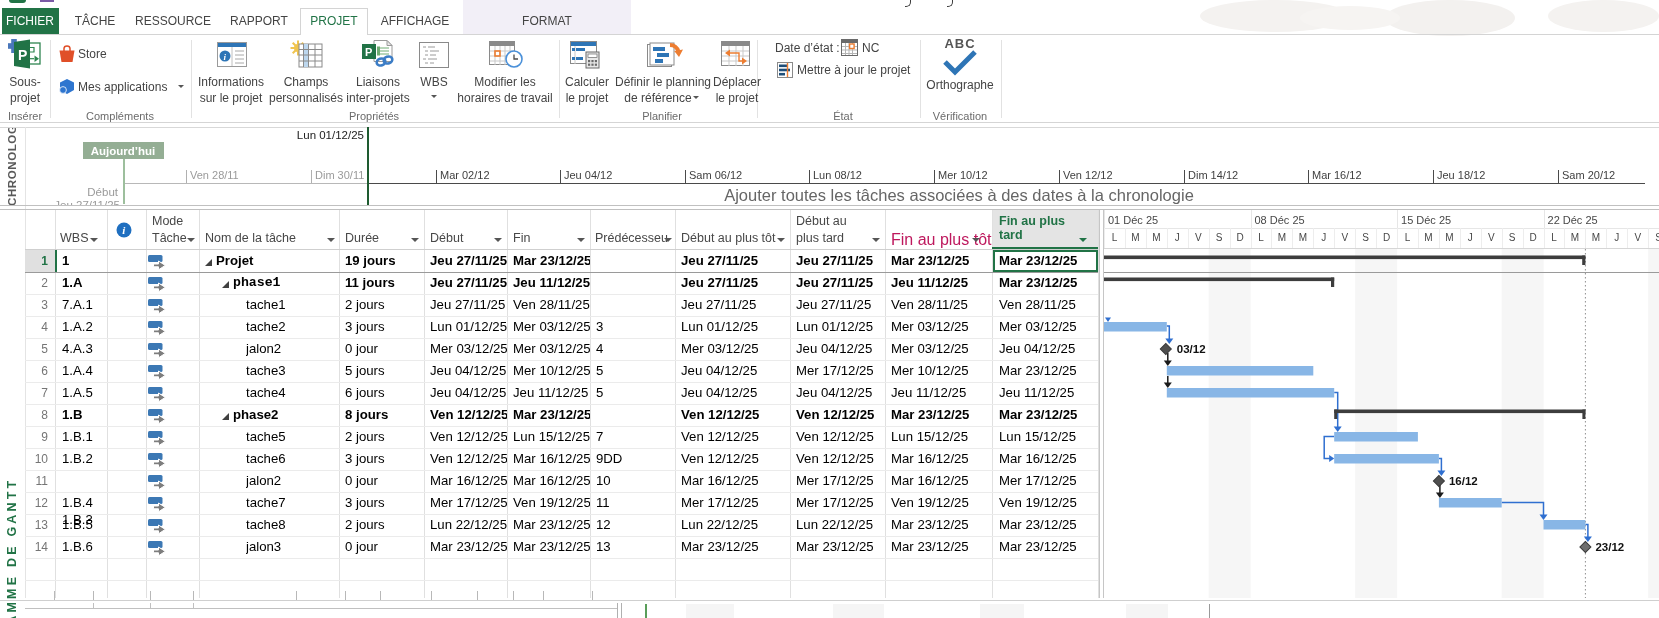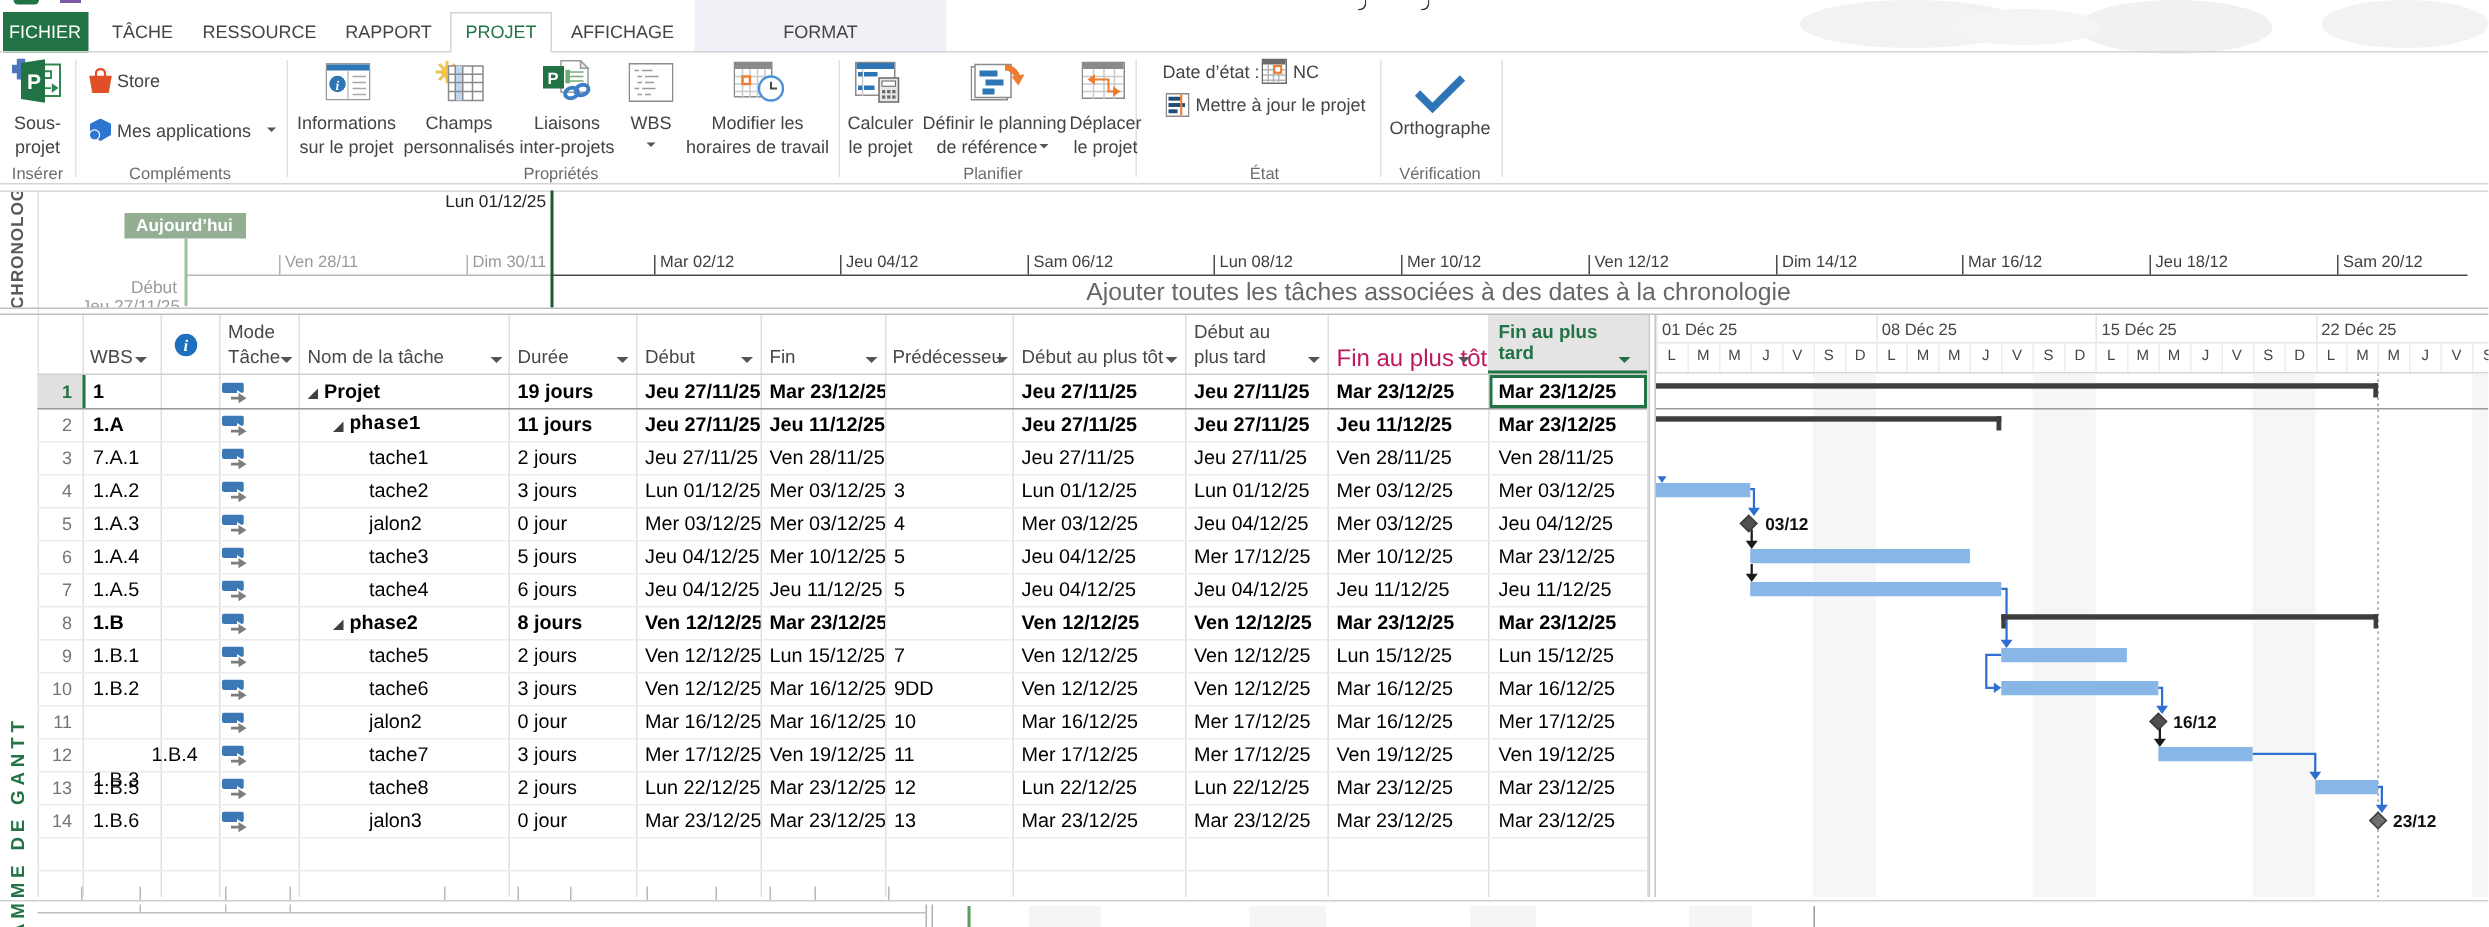--- a/index.html
+++ b/index.html
@@ -223,20 +223,21 @@
       <rect x="0.5" y="0.5" width="15" height="15" fill="#fff" stroke="#8a8a8a"></rect>
       <g fill="#1F4E79">
         <rect x="2" y="2.5" width="8" height="2.6"></rect>
         <rect x="2" y="6.7" width="11" height="2.6"></rect>
         <rect x="2" y="10.9" width="6" height="2.6"></rect>
       </g>
       <line x1="10.5" y1="1" x2="10.5" y2="15" stroke="#ED7D31" stroke-width="1.4"></line>
     </svg>
 <div class="a" style="left:797px;top:63px;font-size:12px;color:#444;font-weight:normal;white-space:nowrap;">Mettre à jour le projet</div>
 <div class="a" style="left:643px;top:110px;width:400px;text-align:center;font-size:11px;color:#6b6b6b;font-weight:normal;white-space:nowrap;">État</div>
+<div class="a" style="left:760px;top:36px;width:400px;text-align:center;font-size:13px;color:#555;font-weight:bold;white-space:nowrap;letter-spacing:1px;">ABC</div>
 <svg class="a" style="left:941px;top:50px" width="38" height="26" viewBox="0 0 38 26">
       <path d="M4 12 L14 22 L34 2" fill="none" stroke="#2E75B6" stroke-width="5"></path>
     </svg>
 <div class="a" style="left:760px;top:78px;width:400px;text-align:center;font-size:12px;color:#444;font-weight:normal;white-space:nowrap;">Orthographe</div>
 <div class="a" style="left:760px;top:110px;width:400px;text-align:center;font-size:11px;color:#6b6b6b;font-weight:normal;white-space:nowrap;">Vérification</div>
 <div class="a" style="left:0px;top:127px;width:1659px;height:1px;background:#d8d8d8;"></div>
 <div class="a" style="left:0;top:128px;width:25px;height:77px;overflow:hidden;">
       <div style="position:absolute;left:-43px;top:17px;width:110px;transform:rotate(-90deg);transform-origin:center;font-size:11.5px;font-weight:bold;color:#595959;letter-spacing:0.6px;white-space:nowrap;">CHRONOLOGIE</div>
     </div>
 <div class="a" style="left:25px;top:127px;width:1px;height:471px;background:#e4e4e4;"></div>
@@ -403,21 +404,21 @@
 <div class="a" style="left:246px;top:316px;width:92px;height:22px;line-height:22px;overflow:hidden;font-size:13.2px;color:#000;font-weight:normal;white-space:nowrap;padding-left:0px;">tache2</div>
 <div class="a" style="left:339px;top:316px;width:79px;height:22px;line-height:22px;overflow:hidden;font-size:13.2px;color:#000;font-weight:normal;white-space:nowrap;padding-left:6px;">3 jours</div>
 <div class="a" style="left:424px;top:316px;width:77px;height:22px;line-height:22px;overflow:hidden;font-size:13.2px;color:#000;font-weight:normal;white-space:nowrap;padding-left:6px;">Lun 01/12/25</div>
 <div class="a" style="left:507px;top:316px;width:77px;height:22px;line-height:22px;overflow:hidden;font-size:13.2px;color:#000;font-weight:normal;white-space:nowrap;padding-left:6px;">Mer 03/12/25</div>
 <div class="a" style="left:590px;top:316px;width:79px;height:22px;line-height:22px;overflow:hidden;font-size:13.2px;color:#000;font-weight:normal;white-space:nowrap;padding-left:6px;">3</div>
 <div class="a" style="left:675px;top:316px;width:109px;height:22px;line-height:22px;overflow:hidden;font-size:13.2px;color:#000;font-weight:normal;white-space:nowrap;padding-left:6px;">Lun 01/12/25</div>
 <div class="a" style="left:790px;top:316px;width:89px;height:22px;line-height:22px;overflow:hidden;font-size:13.2px;color:#000;font-weight:normal;white-space:nowrap;padding-left:6px;">Lun 01/12/25</div>
 <div class="a" style="left:885px;top:316px;width:101px;height:22px;line-height:22px;overflow:hidden;font-size:13.2px;color:#000;font-weight:normal;white-space:nowrap;padding-left:6px;">Mer 03/12/25</div>
 <div class="a" style="left:993px;top:316px;width:99px;height:22px;line-height:22px;overflow:hidden;font-size:13.2px;color:#000;font-weight:normal;white-space:nowrap;padding-left:6px;">Mer 03/12/25</div>
 <div class="a" style="left:-252px;top:342px;width:300px;text-align:right;font-size:12px;color:#757575;font-weight:normal;white-space:nowrap;">5</div>
-<div class="a" style="left:56px;top:338px;width:44px;height:22px;line-height:22px;overflow:hidden;font-size:13.2px;color:#000;font-weight:normal;white-space:nowrap;padding-left:6px;">1.A.3</div>
+<div class="a" style="left:56px;top:338px;width:44px;height:22px;line-height:22px;overflow:hidden;font-size:13.2px;color:#000;font-weight:normal;white-space:nowrap;padding-left:6px;">4.A.3</div>
 <svg class="a" style="left:148px;top:343px" width="22" height="16" viewBox="0 0 22 16">
       <rect x="0" y="0" width="14.5" height="7" rx="1.5" fill="#3C78B4"></rect>
       <g stroke="#fff" stroke-width="1">
         <path d="M5.5 9 h5 v-3 l6.8 4.4 -6.8 4.4 v-3 h-5 z" fill="#7d7d7d"></path>
       </g>
     </svg>
 <div class="a" style="left:246px;top:338px;width:92px;height:22px;line-height:22px;overflow:hidden;font-size:13.2px;color:#000;font-weight:normal;white-space:nowrap;padding-left:0px;">jalon2</div>
 <div class="a" style="left:339px;top:338px;width:79px;height:22px;line-height:22px;overflow:hidden;font-size:13.2px;color:#000;font-weight:normal;white-space:nowrap;padding-left:6px;">0 jour</div>
 <div class="a" style="left:424px;top:338px;width:77px;height:22px;line-height:22px;overflow:hidden;font-size:13.2px;color:#000;font-weight:normal;white-space:nowrap;padding-left:6px;">Mer 03/12/25</div>
 <div class="a" style="left:507px;top:338px;width:77px;height:22px;line-height:22px;overflow:hidden;font-size:13.2px;color:#000;font-weight:normal;white-space:nowrap;padding-left:6px;">Mer 03/12/25</div>
@@ -523,21 +524,21 @@
 <div class="a" style="left:246px;top:470px;width:92px;height:22px;line-height:22px;overflow:hidden;font-size:13.2px;color:#000;font-weight:normal;white-space:nowrap;padding-left:0px;">jalon2</div>
 <div class="a" style="left:339px;top:470px;width:79px;height:22px;line-height:22px;overflow:hidden;font-size:13.2px;color:#000;font-weight:normal;white-space:nowrap;padding-left:6px;">0 jour</div>
 <div class="a" style="left:424px;top:470px;width:77px;height:22px;line-height:22px;overflow:hidden;font-size:13.2px;color:#000;font-weight:normal;white-space:nowrap;padding-left:6px;">Mar 16/12/25</div>
 <div class="a" style="left:507px;top:470px;width:77px;height:22px;line-height:22px;overflow:hidden;font-size:13.2px;color:#000;font-weight:normal;white-space:nowrap;padding-left:6px;">Mar 16/12/25</div>
 <div class="a" style="left:590px;top:470px;width:79px;height:22px;line-height:22px;overflow:hidden;font-size:13.2px;color:#000;font-weight:normal;white-space:nowrap;padding-left:6px;">10</div>
 <div class="a" style="left:675px;top:470px;width:109px;height:22px;line-height:22px;overflow:hidden;font-size:13.2px;color:#000;font-weight:normal;white-space:nowrap;padding-left:6px;">Mar 16/12/25</div>
 <div class="a" style="left:790px;top:470px;width:89px;height:22px;line-height:22px;overflow:hidden;font-size:13.2px;color:#000;font-weight:normal;white-space:nowrap;padding-left:6px;">Mer 17/12/25</div>
 <div class="a" style="left:885px;top:470px;width:101px;height:22px;line-height:22px;overflow:hidden;font-size:13.2px;color:#000;font-weight:normal;white-space:nowrap;padding-left:6px;">Mar 16/12/25</div>
 <div class="a" style="left:993px;top:470px;width:99px;height:22px;line-height:22px;overflow:hidden;font-size:13.2px;color:#000;font-weight:normal;white-space:nowrap;padding-left:6px;">Mer 17/12/25</div>
 <div class="a" style="left:-252px;top:496px;width:300px;text-align:right;font-size:12px;color:#757575;font-weight:normal;white-space:nowrap;">12</div>
-<div class="a" style="left:56px;top:492px;width:44px;height:22px;line-height:22px;overflow:hidden;font-size:13.2px;color:#000;font-weight:normal;white-space:nowrap;padding-left:6px;margin-left:39px;">1.B.4</div>
+<div class="a" style="left:56px;top:492px;width:44px;height:22px;line-height:22px;overflow:hidden;font-size:13.2px;color:#000;font-weight:normal;white-space:nowrap;padding-left:6px;">1.B.4</div>
 <svg class="a" style="left:148px;top:497px" width="22" height="16" viewBox="0 0 22 16">
       <rect x="0" y="0" width="14.5" height="7" rx="1.5" fill="#3C78B4"></rect>
       <g stroke="#fff" stroke-width="1">
         <path d="M5.5 9 h5 v-3 l6.8 4.4 -6.8 4.4 v-3 h-5 z" fill="#7d7d7d"></path>
       </g>
     </svg>
 <div class="a" style="left:246px;top:492px;width:92px;height:22px;line-height:22px;overflow:hidden;font-size:13.2px;color:#000;font-weight:normal;white-space:nowrap;padding-left:0px;">tache7</div>
 <div class="a" style="left:339px;top:492px;width:79px;height:22px;line-height:22px;overflow:hidden;font-size:13.2px;color:#000;font-weight:normal;white-space:nowrap;padding-left:6px;">3 jours</div>
 <div class="a" style="left:424px;top:492px;width:77px;height:22px;line-height:22px;overflow:hidden;font-size:13.2px;color:#000;font-weight:normal;white-space:nowrap;padding-left:6px;">Mer 17/12/25</div>
 <div class="a" style="left:507px;top:492px;width:77px;height:22px;line-height:22px;overflow:hidden;font-size:13.2px;color:#000;font-weight:normal;white-space:nowrap;padding-left:6px;">Ven 19/12/25</div>

